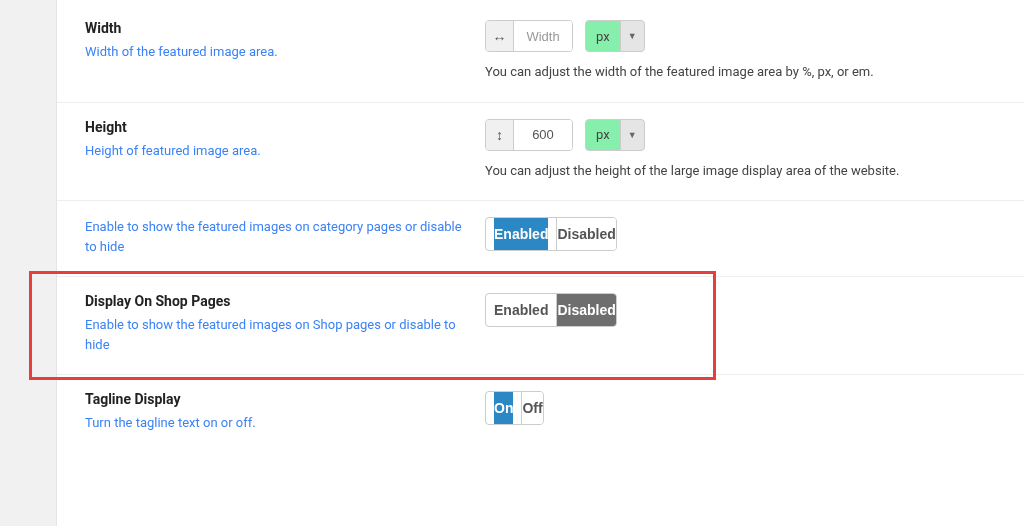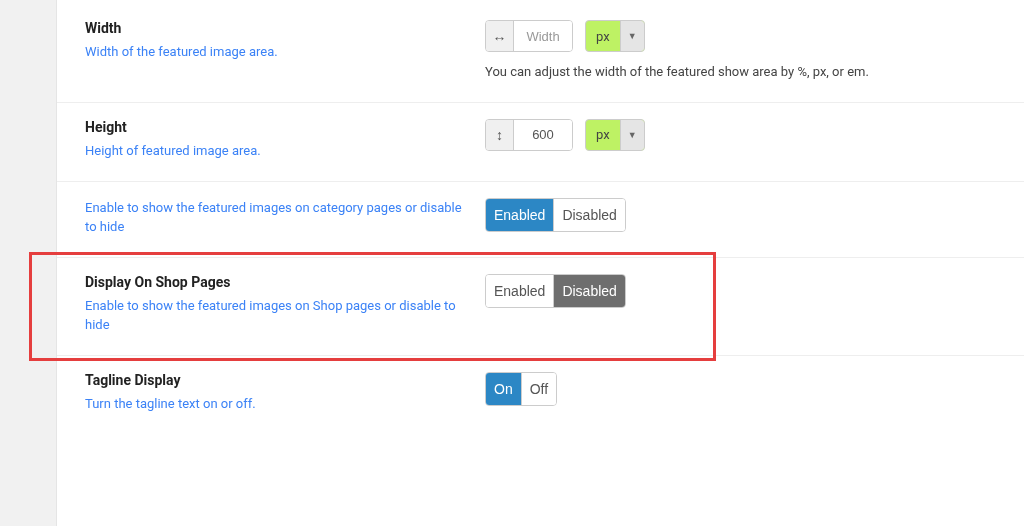--- a/index.html
+++ b/index.html
@@ -87,21 +87,21 @@
     .input-field::placeholder { color: #999; }
 
     
     .select {
       display: flex;
       align-items: center;
       height: 32px;
       border: 1px solid #ccc;
       border-radius: 4px;
       overflow: hidden;
-      background: #bef264;
+      background: #86efac;
     }
     .select-val {
       padding: 0 10px;
       font-size: 13px;
       color: #444;
     }
     .select-caret {
       width: 24px;
       height: 100%;
       background: #e5e5e5;
@@ -114,28 +114,29 @@
     }
 
     
     .btn-group {
       display: inline-flex;
       border: 1px solid #ccc;
       border-radius: 4px;
       overflow: hidden;
     }
     .btn-seg {
-      padding: 8px 8px;
+      padding: 8px 0;
       font-size: 14px;
-      font-weight: 400;
+      font-weight: 700;
       background: #fff;
       color: #555;
       border: none;
       cursor: pointer;
       border-left: 1px solid #ccc;
+      margin-left: 8px;
     }
     .btn-seg:first-child { border-left: none; }
     .btn-seg.active-blue {
       background: #2c87c5;
       color: #fff;
     }
     .btn-seg.active-gray {
       background: #6e6e6e;
       color: #fff;
     }
@@ -169,40 +170,41 @@
         <div class="ctrl-inline">
           <div class="input-group">
             <span class="input-icon">↔</span>
             <input class="input-field" type="text" placeholder="Width" style="">
           </div>
           <div class="select">
             <span class="select-val">px</span>
             <span class="select-caret">▼</span>
           </div>
         </div>
-        <div class="help-text">You can adjust the width of the featured show area by %, px, or em.</div>
+        <div class="help-text">You can adjust the width of the featured image area by %, px, or em.</div>
       </div>
     </div>
 
     <div class="row">
       <div class="label-col">
         <div class="label-title">Height</div>
         <div class="label-desc">Height of featured image area.</div>
       </div>
       <div class="ctrl-col">
         <div class="ctrl-inline">
           <div class="input-group">
             <span class="input-icon">↕</span>
             <input class="input-field" type="text" value="600" style="">
           </div>
           <div class="select">
             <span class="select-val">px</span>
             <span class="select-caret">▼</span>
           </div>
         </div>
+        <div class="help-text">You can adjust the height of the large image display area of the website.</div>
       </div>
     </div>
 
     <div class="row">
       <div class="label-col">
         <div class="label-desc">Enable to show the featured images on category pages or disable to hide</div>
       </div>
       <div class="ctrl-col">
         <div class="btn-group">
           <button class="btn-seg active-blue">Enabled</button>

